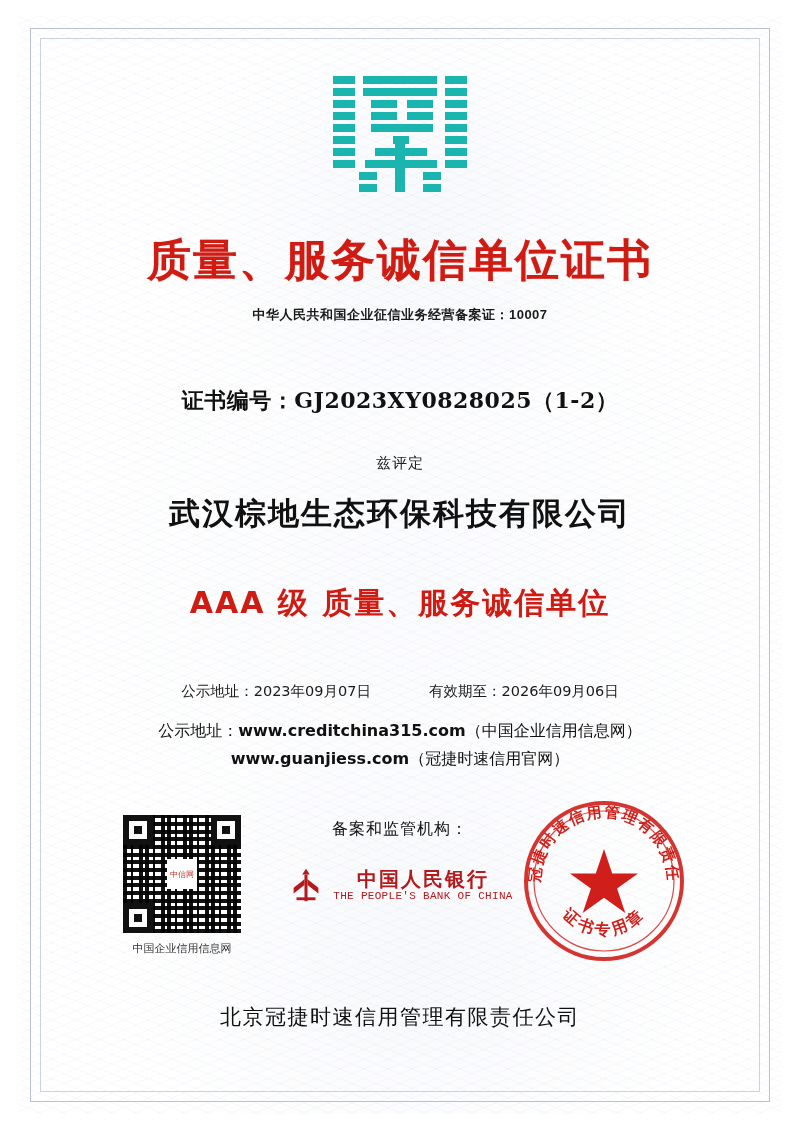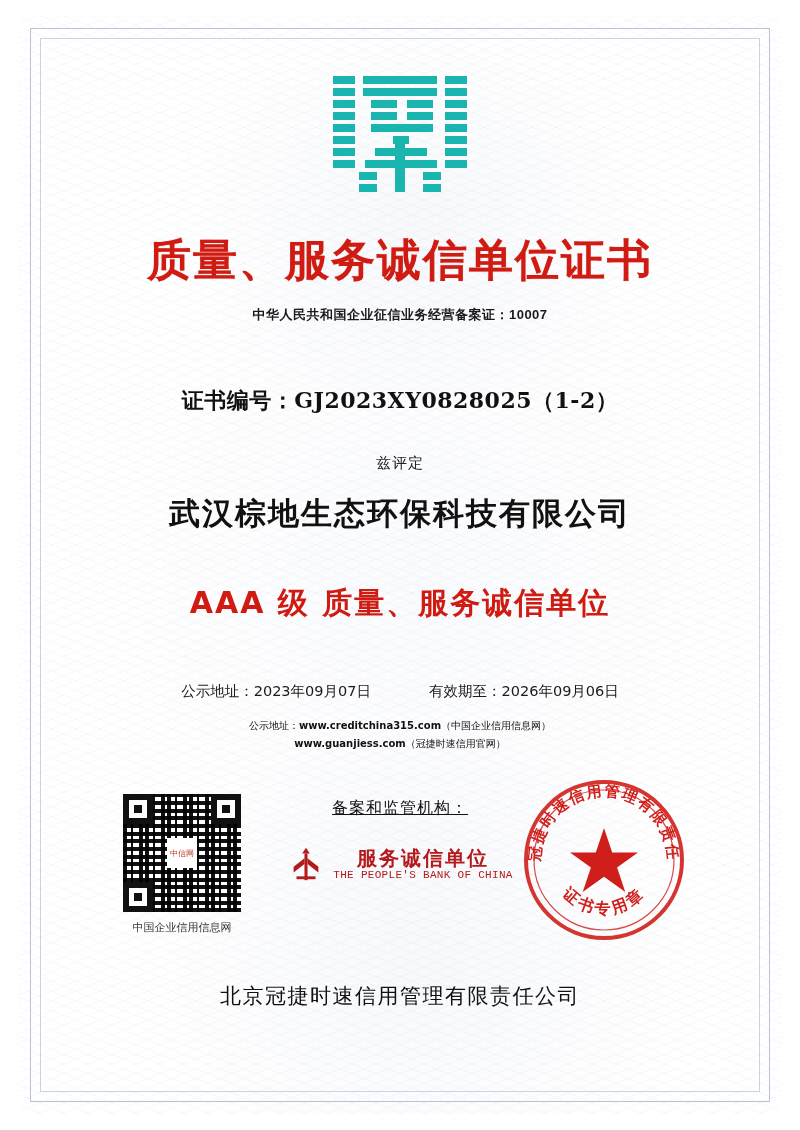--- a/index.html
+++ b/index.html
@@ -132,21 +132,21 @@
     justify-content: center;
     gap: 58px;
     font-family: "DejaVu Sans", "Liberation Sans", sans-serif;
     font-size: 14.5px;
     color: #1a1a1a;
   }
   .urls {
     margin-top: 16px;
     text-align: center;
     font-family: "DejaVu Sans", "Liberation Sans", sans-serif;
-    font-size: 10px;
+    font-size: 16px;
     color: #111;
     line-height: 1.75;
   }
   .urls b { font-weight: bold; }
 
   
   .bottom {
     position: relative;
     margin-top: 24px;
     width: 100%;
@@ -217,21 +217,20 @@
     transform: translateX(-50%);
     top: 22px;
     text-align: center;
     width: 260px;
   }
   .regulator-label {
     font-family: "DejaVu Sans", "Liberation Sans", sans-serif;
     font-size: 16px;
     color: #111;
     letter-spacing: 1px;
-    text-decoration: underline;
   }
   .bank {
     margin-top: 26px;
     display: flex;
     align-items: center;
     justify-content: center;
     gap: 8px;
   }
   .bank-mark { width: 38px; height: 38px; }
   .bank-text-cn {
@@ -365,21 +364,21 @@
           <svg class="bank-mark" viewBox="0 0 40 40">
             <g fill="#b4191b">
               <path d="M20 3 L24 9 L16 9 Z"></path>
               <rect x="18.4" y="9" width="3.2" height="28"></rect>
               <path d="M18.4 14 L7 23 L7 29 L18.4 20 Z"></path>
               <path d="M21.6 14 L33 23 L33 29 L21.6 20 Z"></path>
               <rect x="10" y="33" width="20" height="3"></rect>
             </g>
           </svg>
           <div>
-            <div class="bank-text-cn">服务诚信单位</div>
+            <div class="bank-text-cn">中国人民银行</div>
             <div class="bank-text-en">THE PEOPLE'S BANK OF CHINA</div>
           </div>
         </div>
       </div>
 
       <svg class="seal" viewBox="0 0 168 168">
         <defs>
           <path id="sealTopArc" d="M 20 84 A 64 64 0 0 1 148 84"></path>
           <path id="sealBottomArc" d="M 30 84 A 54 54 0 0 0 138 84"></path>
         </defs>

